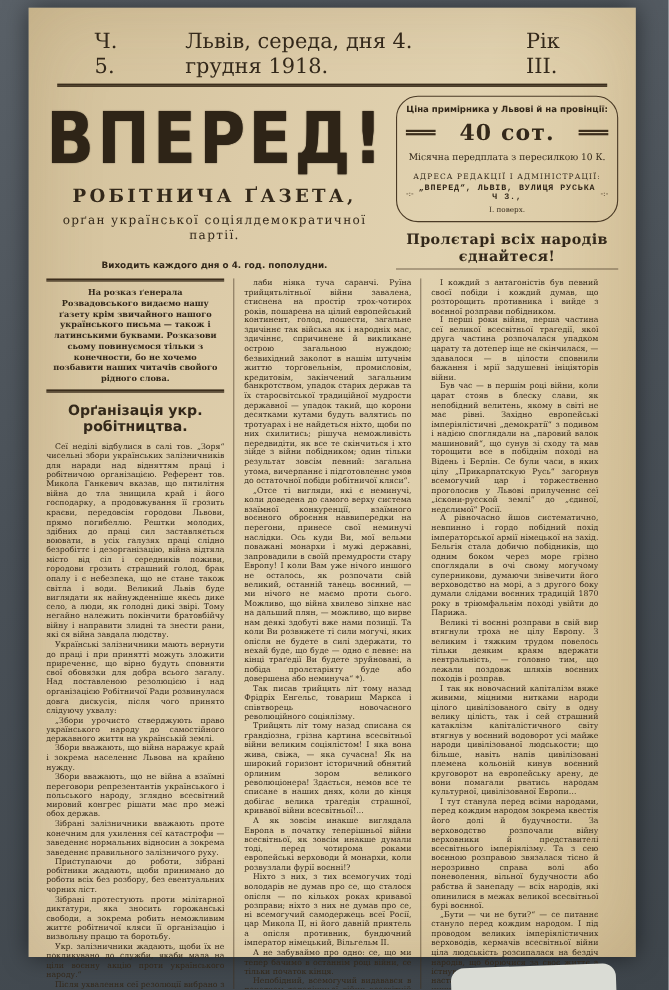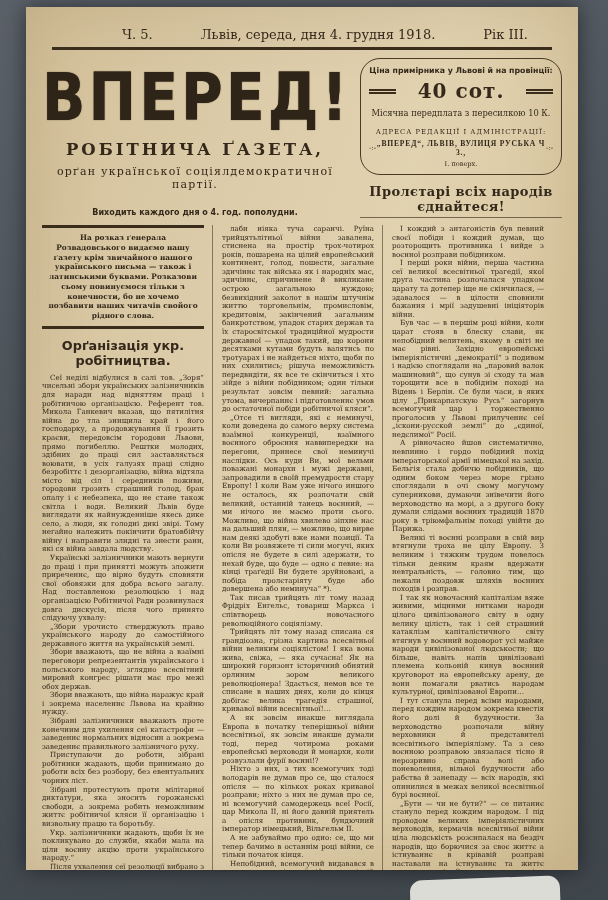--- a/index.html
+++ b/index.html
@@ -8,21 +8,21 @@
            background:linear-gradient(160deg,#5a6168 0%,#4a5158 45%,#3e454b 100%); }
   .page { position:absolute; left:26px; top:7px; width:552px; height:863px;
           padding:10px 16px 12px; color:#33281a;
           background:linear-gradient(105deg,#d2c099 0%,#dccb a8 30%,#e1d2b0 55%,#dac8a1 80%,#d2bf97 100%);
           background:linear-gradient(105deg,#d2c099 0%,#dccba8 30%,#e1d2b0 55%,#dac8a1 80%,#d2bf97 100%);
           box-shadow:0 0 20px rgba(0,0,0,.5), inset 0 0 70px rgba(115,85,40,.18); }
   .under-sheet { position:absolute; left:410px; top:878px; width:150px; height:26px;
           background:#dadcd5; border-radius:12px 12px 0 0; transform:rotate(-2deg); }
   
   .topline { display:flex; justify-content:flex-end; align-items:baseline;
-             padding:10px 34px 4px 44px; font-size:13px;gap:48px; }
+             padding:10px 34px 4px 44px; font-size:19px;gap:48px; }
   .hrule2 { border-top:2.5px solid #3b2d1c; border-bottom:1px solid #3b2d1c; height:3px; }
   .toprule { margin:1px 10px 8px; }
   
   .mast-row { display:flex; }
   .mast-left { width:306px; text-align:center; }
   .paper-title { font-family:"DejaVu Sans", sans-serif; font-weight:bold; font-size:57px;
                  letter-spacing:3px; transform:scaleY(1.14); transform-origin:top center;
                  color:#2e2417; text-shadow:0 0 1px #2e2417; margin-top:2px; }
   .subtitle { font-weight:bold; font-size:16.5px; letter-spacing:3px; margin-top:14px; }
   .organ { font-size:11px; letter-spacing:1.2px; margin-top:6px; }
@@ -30,21 +30,21 @@
   .mast-right { flex:1; padding-left:12px; }
   .pricebox { border:1.5px solid #4a3a26; border-radius:20px; padding:7px 8px 6px; text-align:center; }
   .pb-line1 { font-family:"DejaVu Sans", sans-serif; font-weight:bold; font-size:7.8px; }
   .pb-price-row { display:flex; align-items:center; gap:22px; margin-top:4px; }
   .pb-dash { flex:1; border-top:5px double #3b2d1c; }
   .pb-price { font-weight:bold; font-size:20px; letter-spacing:1px; }
   .pb-sub { font-size:8.3px; margin-top:5px; }
   .pb-addr-head { font-size:6.8px; letter-spacing:1px; margin-top:10px; }
   .pb-addr-row { display:flex; justify-content:space-between; align-items:center; margin-top:3px; }
   .pb-orn { font-size:7px; color:#4a3a26; }
-  .pb-addr { font-family:Liberation Serif, serif; font-weight:bold; font-size:7.6px; letter-spacing:.8px; }
+  .pb-addr { font-family:Liberation Mono, monospace; font-weight:bold; font-size:7.6px; letter-spacing:.8px; }
   .pb-floor { font-size:6.6px; margin-top:3px; }
   .slogan { margin-top:9px; text-align:center; font-weight:bold; font-size:13px; letter-spacing:.4px;
             padding-bottom:3px; border-bottom:1px solid rgba(59,45,28,.65); }
   
   .cols { display:flex; margin-top:7px; height:646px; overflow:hidden; }
   .col { width:162px; overflow:hidden; }
   .col + .col { margin-left:8px; padding-left:9px; border-left:1px solid rgba(62,47,27,.55); }
   .notice { font-weight:bold; font-size:7.4px; line-height:1.32; text-align:center; padding:5px 3px; }
   .art1-head { font-family:"DejaVu Sans", sans-serif; font-weight:bold; font-size:12.8px;
                text-align:center; margin:9px 0 6px; }
@@ -97,22 +97,22 @@
 
       <div class="col">
         <div class="hrule2"></div>
         <div class="notice">На розказ ґенерала Розвадовського видаємо нашу ґазету крім звичайного нашого українського письма — також і латинськими буквами. Розказови сьому повинуємося тільки з конечности, бо не хочемо позбавити наших читачів свойого рідного слова.</div>
         <div class="hrule2"></div>
         <h2 class="art1-head">Орґанізація укр. робітництва.</h2>
         <div>
             <p class="para">Сеї неділі відбулися в салі тов. „Зоря“ чисельні збори українських залізничників для наради над відняттям праці і робітничою організацією. Референт тов. Микола Ганкевич вказав, що пятилітня війна до тла знищила край і його господарку, а продовжування її грозить краєви, передовсім городови Львови, прямо погибеллю. Рештки молодих, здібних до праці сил заставляється воювати, в усіх галузях праці слідно безробіттє і дезорганізацію, війна відтяла місто від сіл і середників поживи, городови грозить страшний голод, брак опалу і є небезпека, що не стане також світла і води. Великий Львів буде виглядати як найнужденніше якесь дике село, а люди, як голодні дикі звірі. Тому негайно належить покінчити братовбійчу війну і направити злидні та знести рани, які ся війна завдала людству.</p>
             <p class="para">Українські залізничники мають вернути до праці і при принятті можуть зложити приреченнє, що вірно будуть сповняти свої обовязки для добра всього загалу. Над поставленою резолюцією і над організацією Робітничої Ради розвинулася довга дискусія, після чого принято слідуючу ухвалу:</p>
             <p class="para">„Збори урочисто стверджують право українського народу до самостійного державного життя на українській землі.</p>
+            <p class="para">Збори вважають, що війна наражує край і зокрема населеннє Львова на крайню нужду.</p>
             <p class="para">Збори вважають, що не війна а взаїмні переговори репрезентантів українського і польського народу, зглядно всесвітний мировий конгрес рішати має про межі обох держав.</p>
-            <p class="para">Збори вважають, що війна наражує край і зокрема населеннє Львова на крайню нужду.</p>
             <p class="para">Зібрані залізничники вважають проте конечним для ухилення сеї катастрофи — заведеннє нормальних відносин а зокрема заведеннє правильного залізничого руху.</p>
             <p class="para">Приступаючи до роботи, зібрані робітники жадають, щоби принимано до роботи всіх без розбору, без евентуальних чорних ліст.</p>
             <p class="para">Зібрані протестують проти мілітарної диктатури, яка зносить горожанські свободи, а зокрема робить неможливим життє робітничої кляси її організацію і визвольну працю та боротьбу.</p>
             <p class="para">Укр. залізничники жадають, щоби їх не покликувано до служби, якаби мала на ціли воєнну акцію проти українського народу.“</p>
             <p class="para">Після ухвалення сеї резолюції вибрано з ріжних галузей залізничої служби сімох заступників до Української Робітничої Ради. Заступникам сим поручено заступати інтереси укр. залізничників так на Українській Робітничій Раді, як також війти в зносини з Польською Робітничою Радою. У всіх справах служби, організації, справі всякого покривдження або надужиття українські залізничники мають звертатися до своєї ради.</p>
           </div>
 
       </div>
 
       <div class="col">

